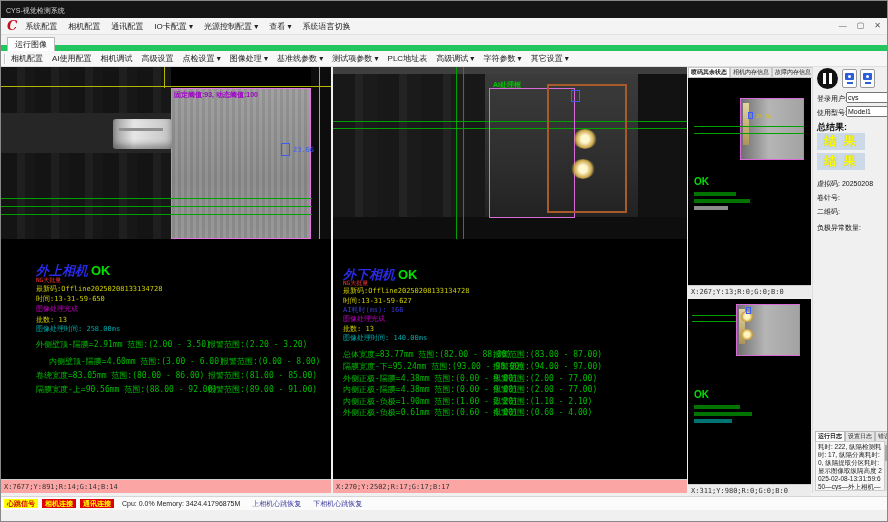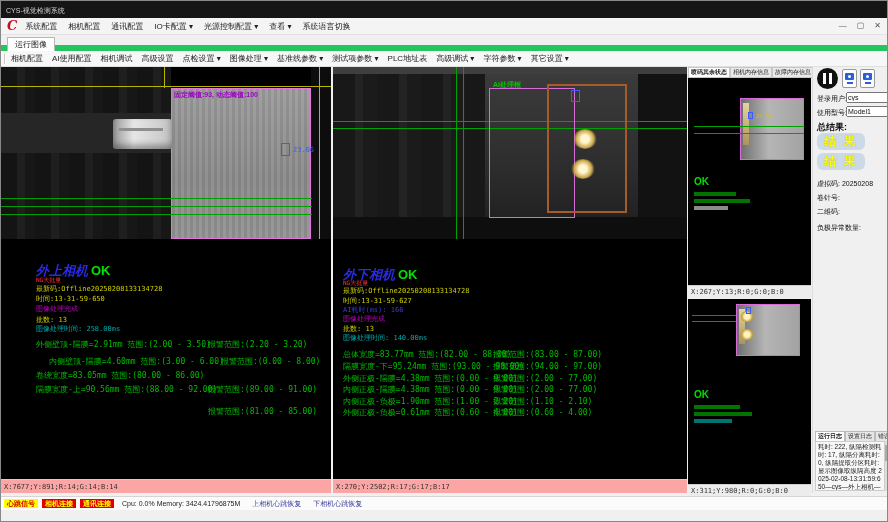--- a/index.html
+++ b/index.html
@@ -106,21 +106,21 @@
   .sidebar { position:absolute; left:811px; top:0; width:77px; height:426px; background:#f0f0f0; border-left:1px solid #dcdcdc; }
   .pause-btn { position:absolute; left:4px; top:1px; width:21px; height:21px; background:#111; border-radius:50%; }
   .pause-btn:before { content:""; position:absolute; left:6px; top:5px; width:3px; height:11px; background:#fff; box-shadow:6px 0 0 #fff; }
   .mini-btn { position:absolute; top:2px; width:15px; height:19px; background:#fdfdfd; border:1px solid #9a9a9a; border-radius:2px; }
   .mb1 { left:29px; } .mb2 { left:47px; }
   .mini-btn .cam { position:absolute; left:2px; top:3px; width:9px; height:7px; background:#2b5fd9; border-radius:1px; }
   .mini-btn .cam:before { content:""; position:absolute; left:3px; top:2px; width:3px; height:3px; background:#fff; border-radius:50%; }
   .mini-btn .base { position:absolute; left:4px; top:12px; width:6px; height:2px; background:#2b5fd9; }
   .sb-row { position:absolute; left:4px; font-size:7px; color:#111; white-space:nowrap; }
   .sb-bold { font-weight:bold; font-size:9px; }
-  .result-box { position:absolute; left:4px; width:48px; height:17px; background:#ccd9e6; color:#ffff00; font-weight:bold; font-size:12px; text-align:center; line-height:17px; letter-spacing:2px; text-shadow:0 0 1px #999;border-radius:6px; }
+  .result-box { position:absolute; left:4px; width:48px; height:17px; background:#ccd9e6; color:#ffff00; font-weight:bold; font-size:12px; text-align:center; line-height:17px; letter-spacing:2px; text-shadow:0 0 1px #999; }
   .log-tabs { position:absolute; left:2px; top:364px; display:flex; }
   .log-tab { font-size:6px; color:#222; border:1px solid #bbb; background:#e6e6e6; padding:0 2px; line-height:9px; white-space:nowrap; }
   .log-tab.active { background:#fff; font-weight:bold; }
   .log-box { position:absolute; left:2px; top:374px; width:70px; height:50px; background:#f7f7f7; border:1px solid #ccc; font-size:6.5px; color:#222; line-height:8px; padding:1px 2px; overflow:hidden; word-break:break-all; }
   .log-scroll { position:absolute; right:1px; top:374px; width:3px; height:50px; background:#ddd; }
   .log-scroll:before { content:""; position:absolute; left:0; top:4px; width:3px; height:16px; background:#aaa; }
 
   
   .statusbar { position:absolute; left:0; top:495px; width:888px; height:14px; background:#fbfbfb; border-top:1px solid #d5d5d5; display:flex; align-items:center; gap:4px; padding-left:3px; }
   .badge { font-size:7px; line-height:9px; padding:0 3px; font-weight:bold; }
@@ -210,21 +210,21 @@
       <div class="mrow" style="left:35px; top:272px;">
         <span>外侧壁顶-隔膜=2.91mm 范围:(2.00 - 3.50)</span>
         <span class="alarm" style="left:172px;">报警范围:(2.20 - 3.20)</span>
       </div>
       <div class="mrow" style="left:35px; top:289px;margin-left:13px;">
         <span>内侧壁顶-隔膜=4.60mm 范围:(3.00 - 6.00)</span>
         <span class="alarm" style="left:172px;">报警范围:(0.00 - 8.00)</span>
       </div>
       <div class="mrow" style="left:35px; top:303px;">
         <span>卷绕宽度=83.05mm 范围:(80.00 - 86.00)</span>
-        <span class="alarm" style="left:172px;margin-top:36px;">报警范围:(81.00 - 85.00)</span>
+        <span class="alarm" style="left:172px;">报警范围:(81.00 - 85.00)</span>
       </div>
       <div class="mrow" style="left:35px; top:317px;text-align:right;">
         <span>隔膜宽度-上=90.56mm 范围:(88.00 - 92.00)</span>
         <span class="alarm" style="left:172px;">报警范围:(89.00 - 91.00)</span>
       </div>
     </div>
     <div class="coordbar cl">X:7677;Y:891;R:14;G:14;B:14</div>
 
     <div class="panel middle">
       <div class="mimg">

